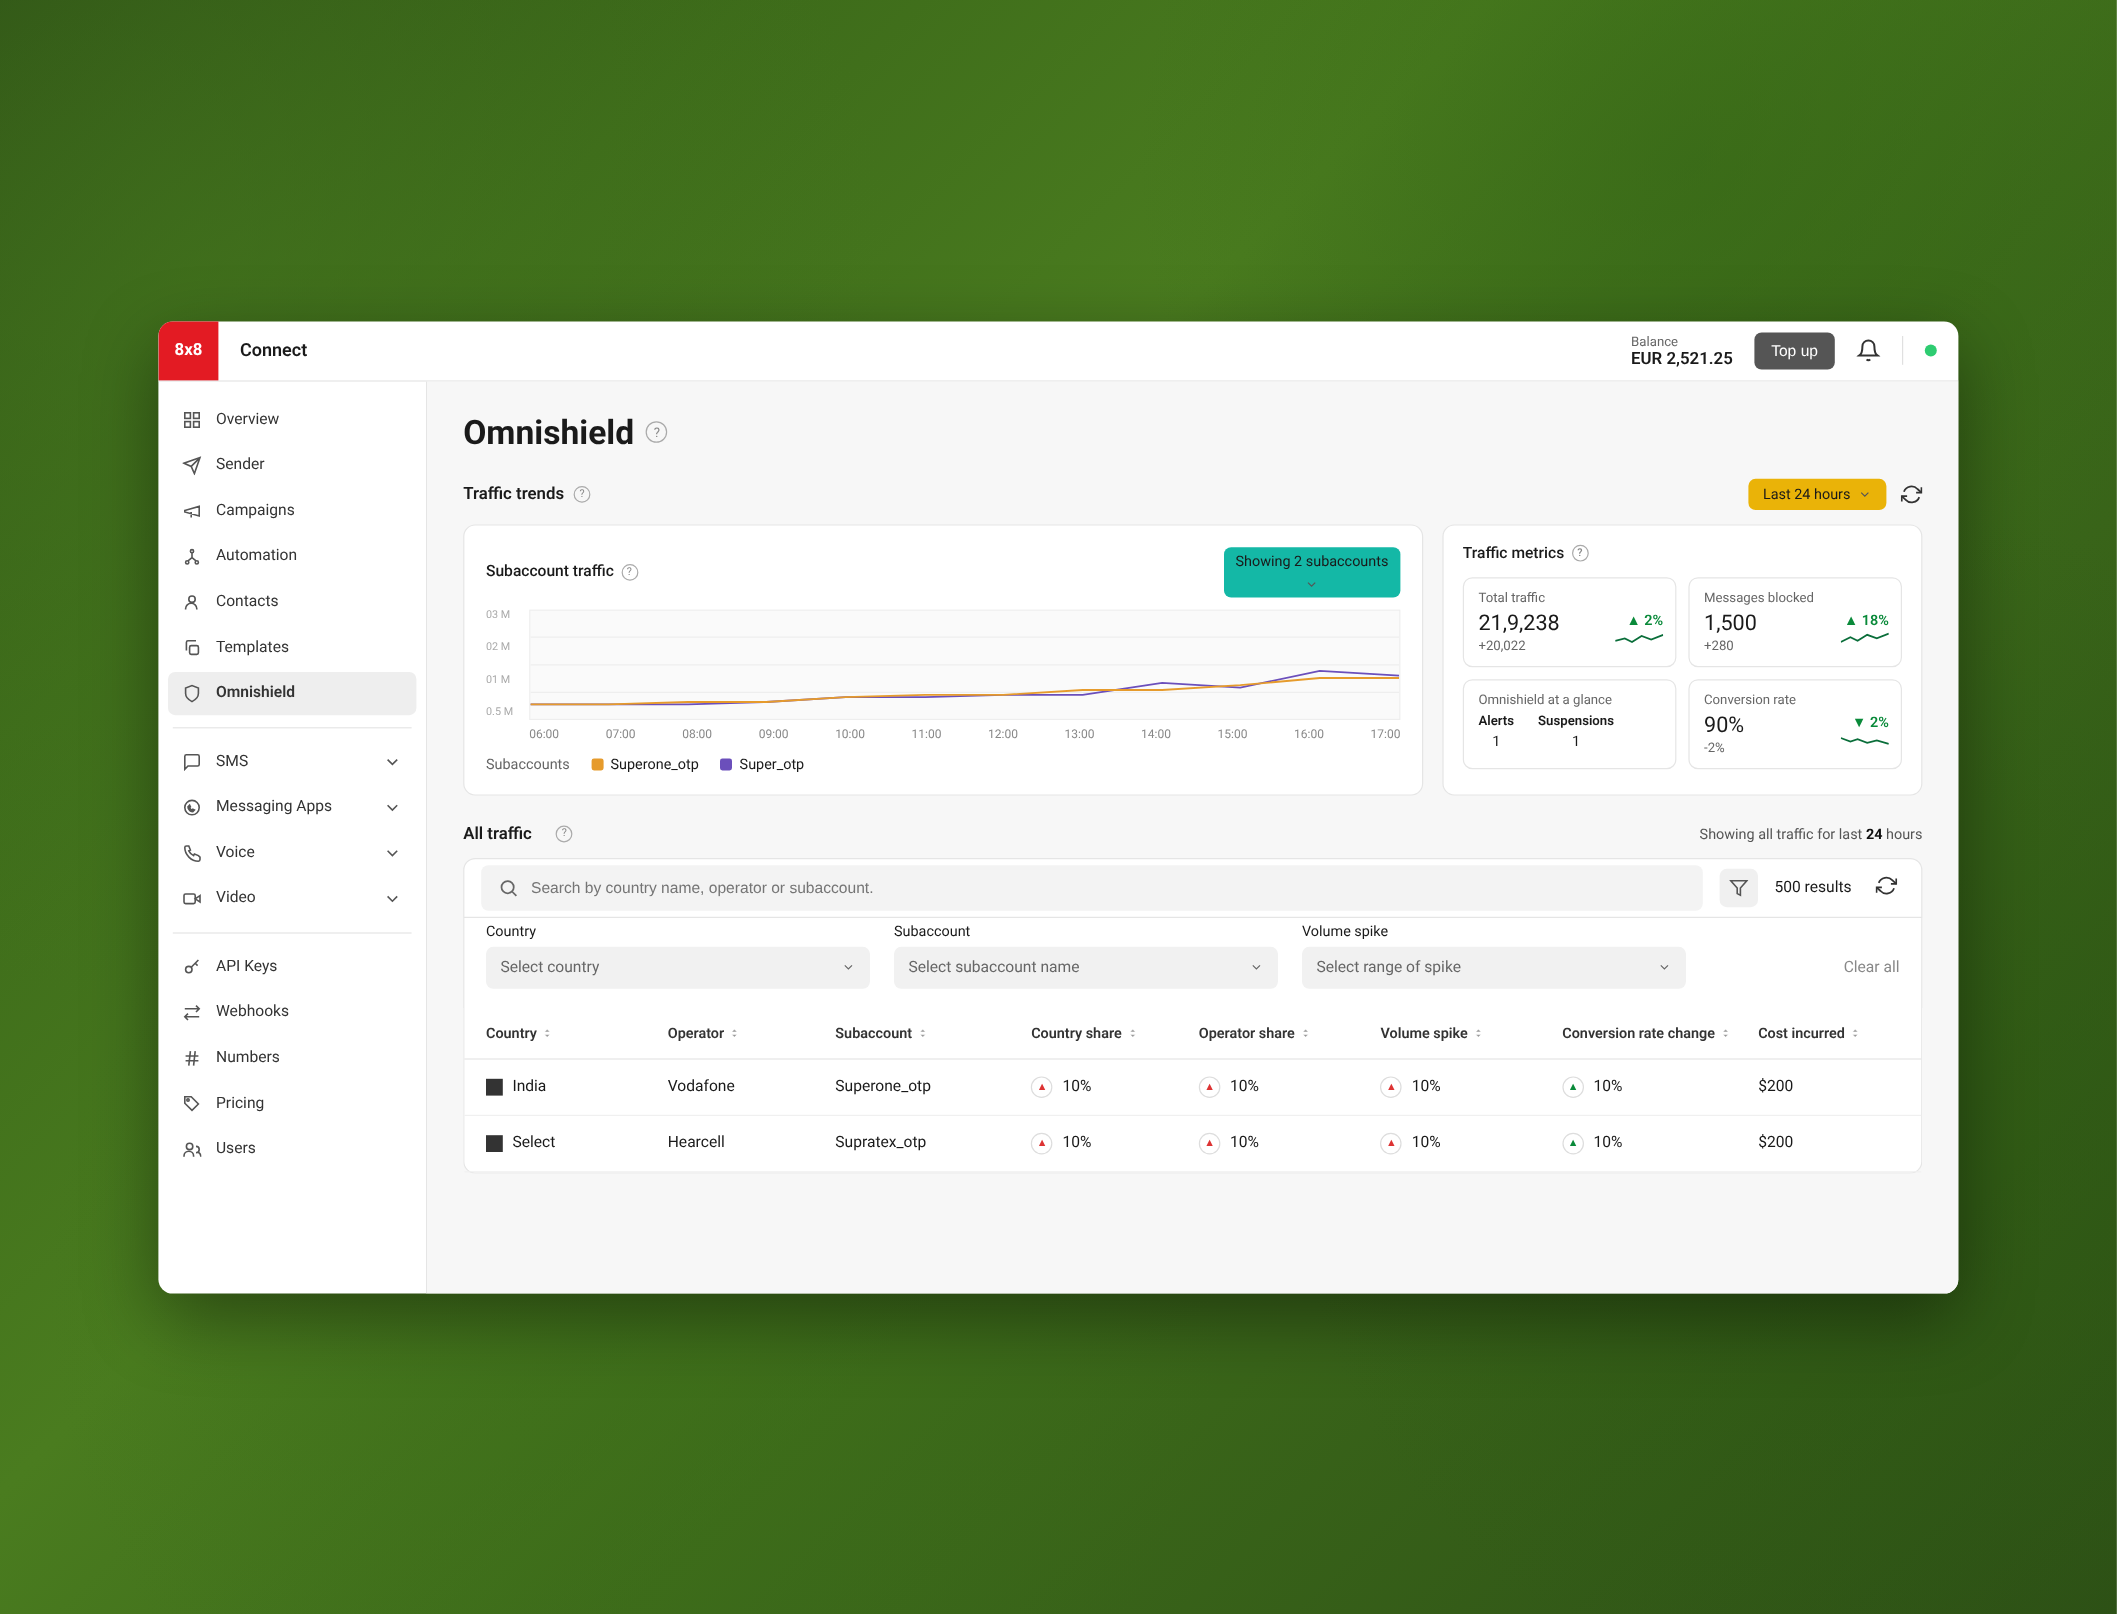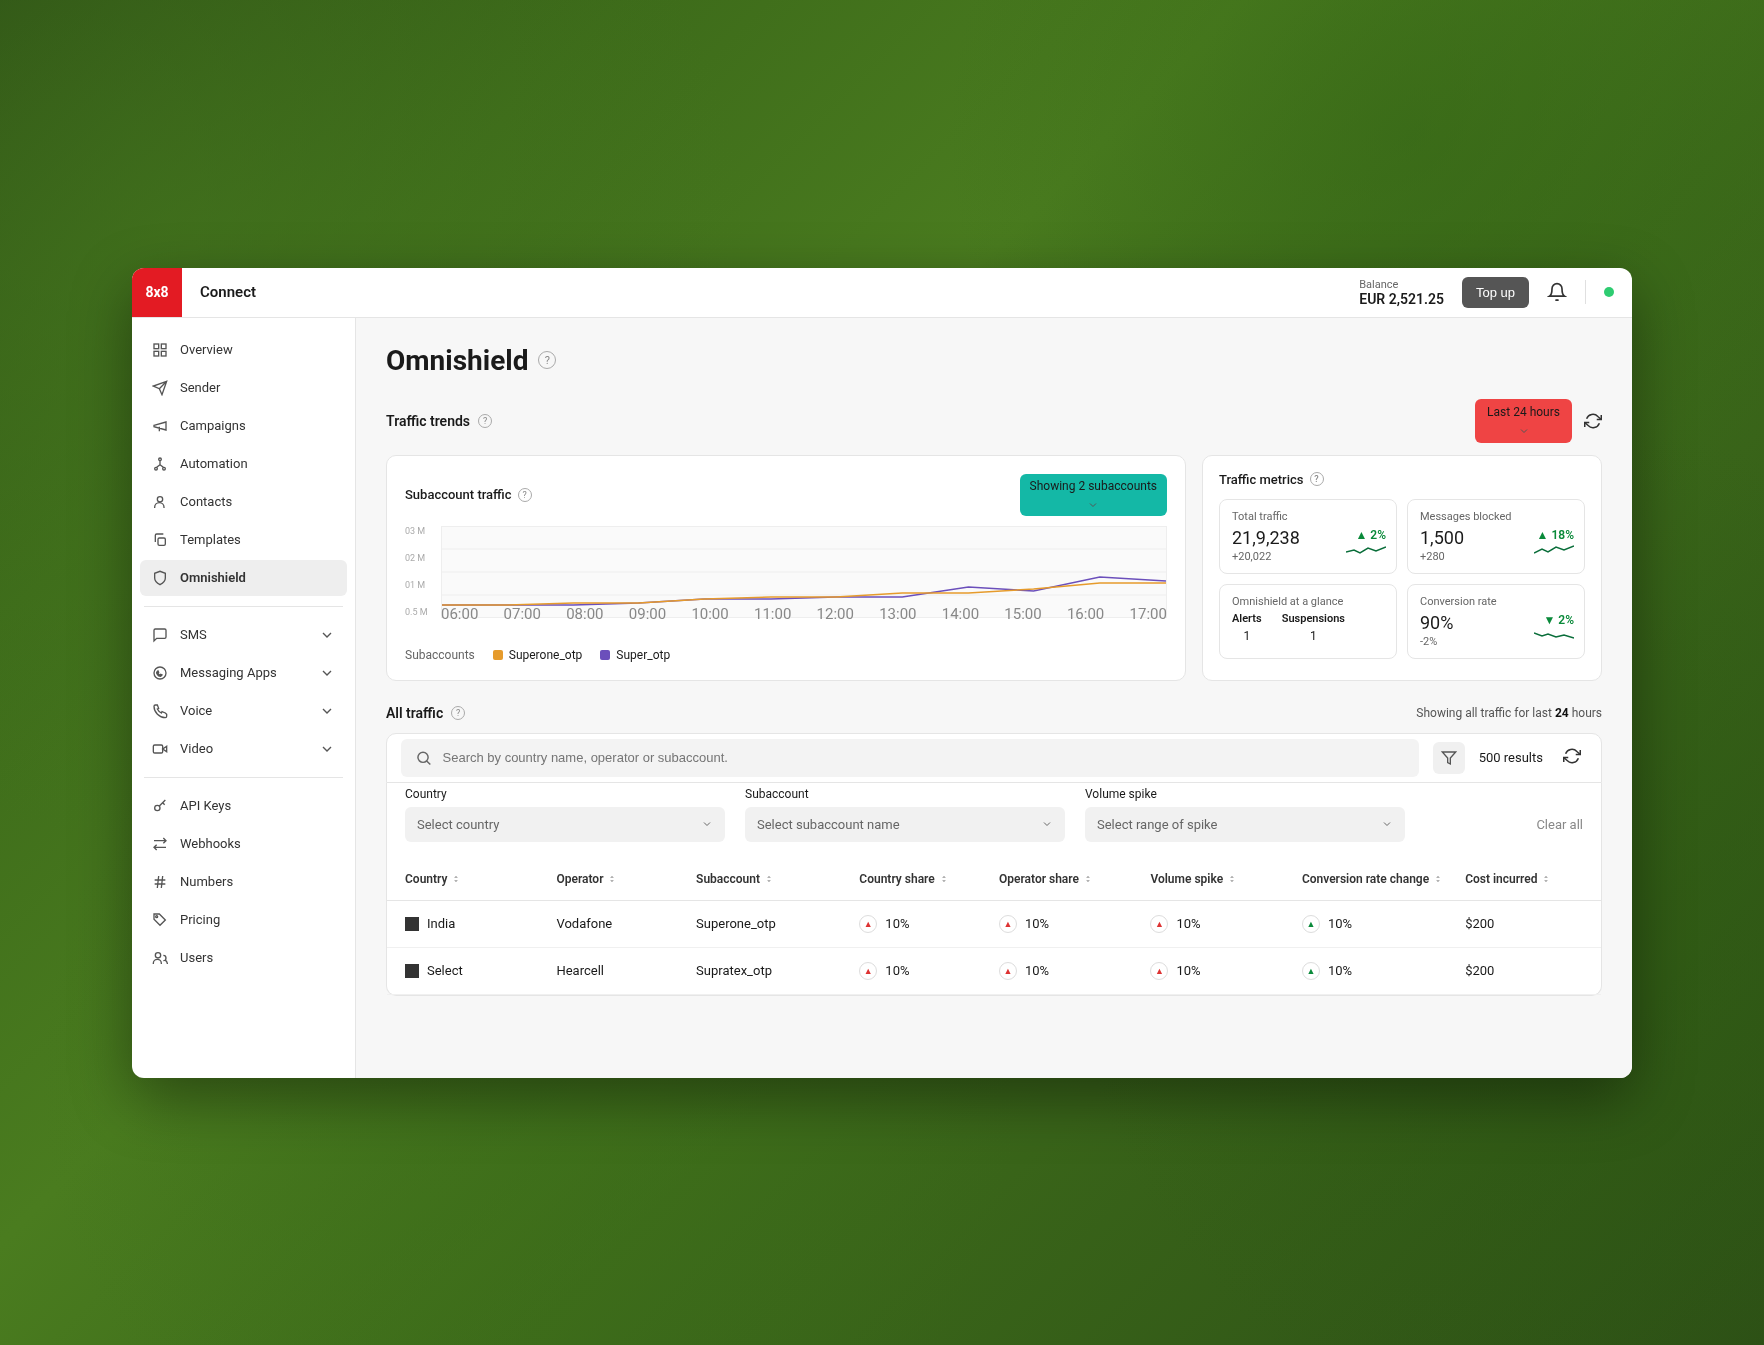--- a/index.html
+++ b/index.html
@@ -140,29 +140,28 @@
 
 .section-header {
   display: flex;
   align-items: center;
   gap: 8px;
   margin-bottom: 12px;
 }
 .section-title { font-weight: 600; font-size: 14px; }
 .section-actions { margin-left: auto; display: flex; align-items: center; gap: 12px; }
 .pill-select {
-  background: #ef4444;
+  background: #eab308;
   border-radius: 6px;
   padding: 6px 12px;
   font-size: 12px;
   display: inline-flex;
   align-items: center;
   gap: 6px;
   cursor: pointer;
-  flex-direction: column;
 }
 .refresh-icon { width: 18px; height: 18px; cursor: pointer; }
 
 
 .trends-row {
   display: flex;
   gap: 16px;
   margin-bottom: 24px;
 }
 .chart-card {
@@ -203,24 +202,24 @@
   color: #aaa;
 }
 .chart-plot {
   position: absolute;
   left: 36px; right: 0; top: 0; bottom: 18px;
   border: 1px solid #eee;
   background: linear-gradient(to bottom, #fafafa 0%, #fafafa 100%);
 }
 .chart-xlabels {
   position: absolute;
-  left: 36px; right: 0; bottom: 13px;
+  left: 36px; right: 0; bottom: 0;
   display: flex;
   justify-content: space-between;
-  font-size: 15px;
+  font-size: 10px;
   color: #888;
 }
 .chart-legend {
   display: flex;
   align-items: flex-end;
   gap: 18px;
   font-size: 12px;
 }
 .legend-label { color: #666; }
 .legend-item { display: inline-flex; align-items: center; gap: 6px; }
@@ -264,21 +263,21 @@
 .glance-col-label { font-size: 11px; font-weight: 600; }
 .glance-col-val { font-size: 12px; margin-top: 4px; }
 
 
 .traffic-card {
   background: transparent;
 }
 .traffic-header {
   display: flex;
   align-items: center;
-  gap: 8px;
+  gap: 20px;
   margin-bottom: 12px;
 }
 .traffic-summary { margin-left: auto; font-size: 12px; color: #555; }
 .traffic-summary b { color: #111; }
 
 .search-row {
   display: flex;
   align-items: center;
   gap: 14px;
   margin-bottom: 14px;

